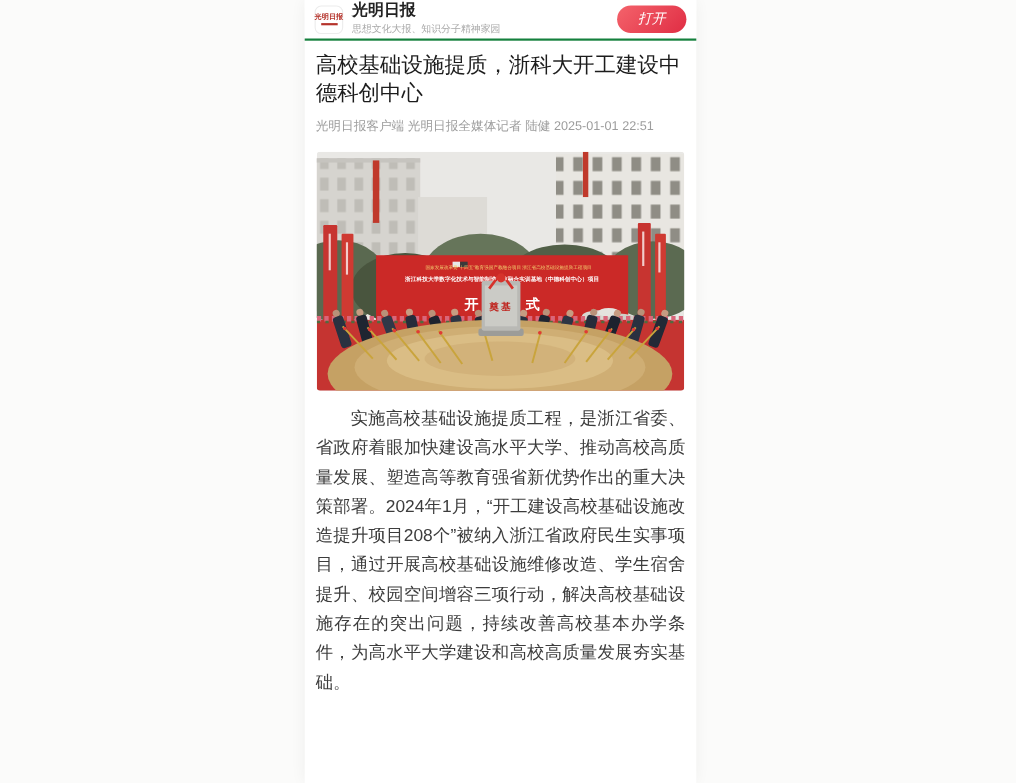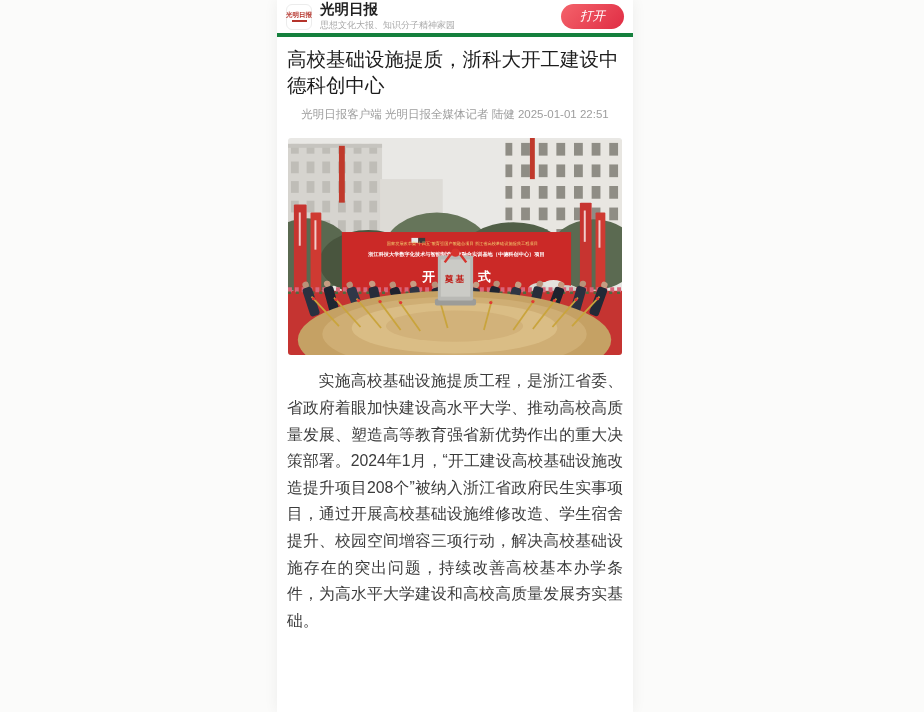--- a/index.html
+++ b/index.html
@@ -13,21 +13,21 @@
   .column {
     position: absolute; left: 277px; top: 0;
     width: 356px; height: 712px;
     background: #ffffff;
     box-shadow: 0 0 14px rgba(0,0,0,0.06);
   }
   
   .appbar {
     display: flex; align-items: center; gap: 8px;
     height: 37px; padding: 0 9px;
-    border-bottom: 4px solid #15803d;
+    border-bottom: 2px solid #15803d;
     background: #fff;
   }
   .logo {
     width: 26px; height: 26px; flex: 0 0 auto;
     border: 1px solid #ececec; border-radius: 6px;
     display: flex; flex-direction: column; align-items: center; justify-content: center;
     background: #fff;
   }
   .logo-text {
     color: #b5332b; font-size: 6.5px; font-weight: bold;
@@ -46,21 +46,21 @@
     color: #fff; font-size: 12.5px; line-height: 1;
     border: none; border-radius: 999px; padding: 6px 19px;
     font-family: "Liberation Sans", sans-serif; cursor: pointer; font-style: italic;
   }
   
   .article { padding: 0 10px; }
   .title {
     margin: 9px 0 0; font-size: 19.5px; line-height: 26px;
     color: #1c1c1c; font-weight: 400;
   }
-  .byline { margin-top: 9px; font-size: 11.5px; color: #9d9d9d; white-space: nowrap; text-align: center; }
+  .byline { margin-top: 9px; font-size: 11.5px; color: #9d9d9d; white-space: nowrap; }
   .para {
     margin: 19px 0 0; font-size: 15.8px; line-height: 26.6px;
     color: #3c3c3c; text-align: justify; text-indent: 2em;
   }
   .para + .photo { margin-top: 16px; }
   .photo { margin: 16px 1px 0; }
   .photo svg { display: block; width: 100%; height: auto; border-radius: 3px; }
   .para.after-photo { margin-top: 13px; }
 </style>
 </head>

